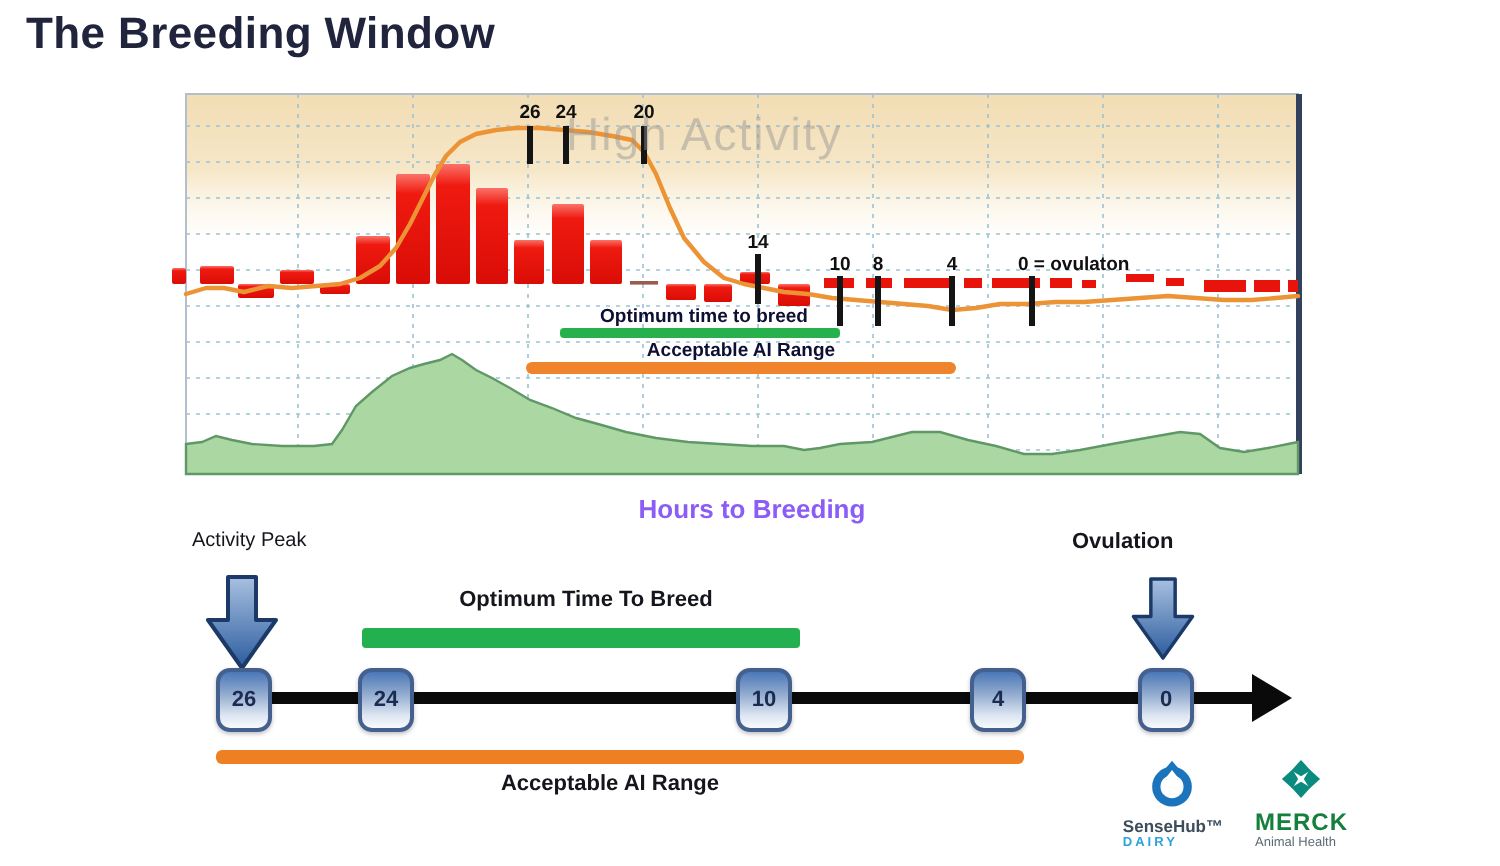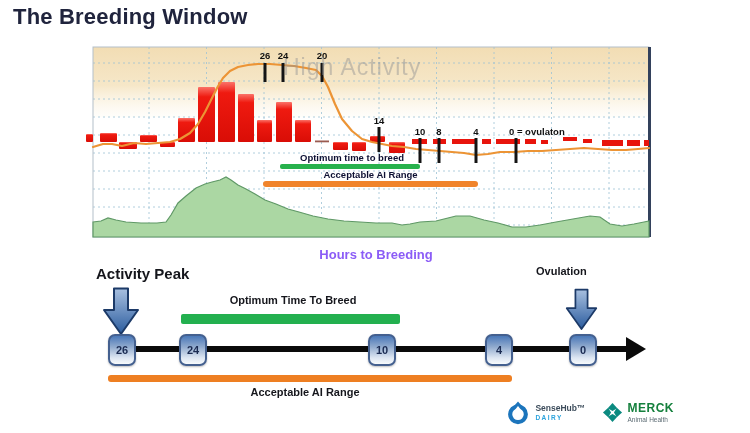--- a/index.html
+++ b/index.html
@@ -7,34 +7,34 @@
   .slide{position:relative;width:686px;height:433px;background:#fff;}
   .slide-title{position:absolute;left:13px;top:4px;margin:0;font-size:22px;font-weight:800;color:#20243d;letter-spacing:.2px;}
   .chart{position:absolute;left:85px;top:45px;width:567px;height:194px;}
   .chart svg{position:absolute;left:0;top:0;}
   .watermark{position:absolute;left:198px;top:9px;font-size:23px;font-weight:400;color:rgba(148,148,148,.48);white-space:nowrap;letter-spacing:1px;pointer-events:none;}
   .grid{stroke:#9cc2d4;stroke-width:.8;stroke-dasharray:2 3;}
   .ticklab{font:bold 9.5px "Liberation Sans",sans-serif;fill:#101010;}
   .rangelab{font:bold 9.5px "Liberation Sans",sans-serif;fill:#0e1033;}
   .abs{position:absolute;}
   .t-title{left:250px;top:247px;width:252px;text-align:center;font-size:13px;font-weight:800;color:#8b5cf6;}
-  .t-peak{left:96px;top:265px;font-size:15px;font-weight:700;color:#15161c;}
+  .t-peak{left:96px;top:265px;font-size:10px;font-weight:400;color:#15161c;}
   .t-ovu{left:536px;top:265px;width:56px;font-size:11px;font-weight:800;color:#15161c;}
   .t-opt{left:203px;top:294px;width:180px;text-align:center;font-size:11px;font-weight:800;color:#15161c;}
   .t-acc{left:215px;top:386px;width:180px;text-align:center;font-size:11px;font-weight:800;color:#15161c;}
   .green-bar{left:181px;top:314px;width:219px;height:10px;background:#23b04f;border-radius:2px;}
   .orange-bar{left:108px;top:375px;width:404px;height:7px;background:#ee7f22;border-radius:3px;}
   .black-line{left:108px;top:346px;width:520px;height:6px;background:#0a0a0a;}
   .arrow-head{left:626px;top:337px;width:0;height:0;border-top:12px solid transparent;border-bottom:12px solid transparent;border-left:20px solid #0a0a0a;}
   .marker{position:absolute;top:334px;width:28px;height:32px;border:2px solid #44608f;border-radius:7px;
     background:linear-gradient(180deg,#4a78b8 0%,#8fa9cd 38%,#dde6f2 78%,#f7fafc 100%);
     color:#1b2b52;font-size:11px;font-weight:bold;display:flex;align-items:center;justify-content:center;box-sizing:border-box;box-shadow:0 1px 2px rgba(0,0,0,.25);}
   .arrow{position:absolute;}
   .logos{position:absolute;right:12px;bottom:8px;display:flex;gap:16px;align-items:center;}
-  .logo{display:flex;align-items:center;gap:5px;}
+  .logo{display:flex;align-items:center;gap:5px;flex-direction:column;}
   .logo-text{display:flex;flex-direction:column;line-height:1.1;}
   .sh-name{font-size:8.5px;font-weight:bold;color:#3d4d5c;}
   .sh-sub{font-size:6.5px;font-weight:bold;color:#2ba3dd;letter-spacing:1.5px;}
   .mk-name{font-size:12px;font-weight:bold;color:#15803d;letter-spacing:.5px;}
   .mk-sub{font-size:6.5px;color:#5c6b73;}
 </style>
 </head>
 <body>
 
 <div class="slide">

